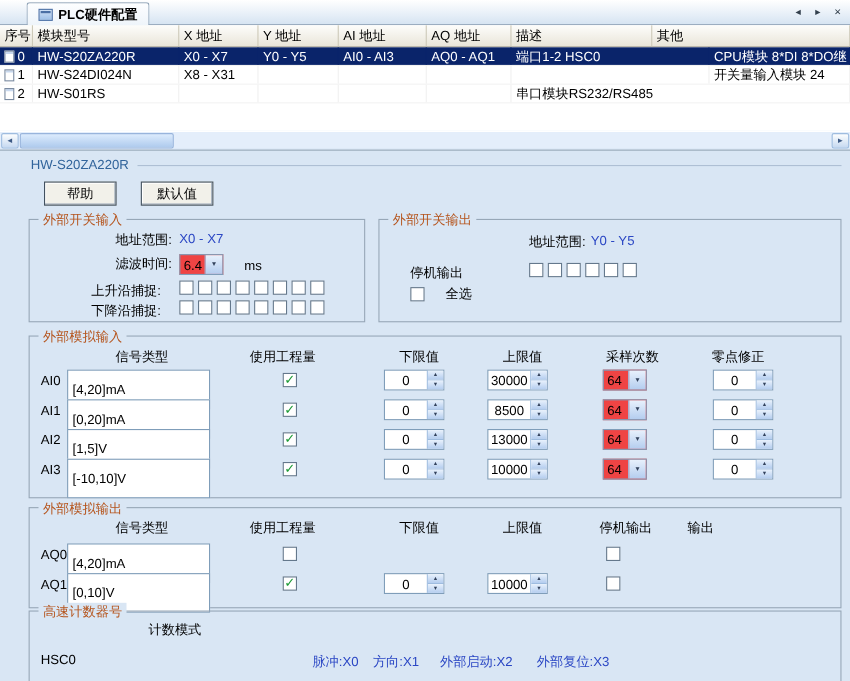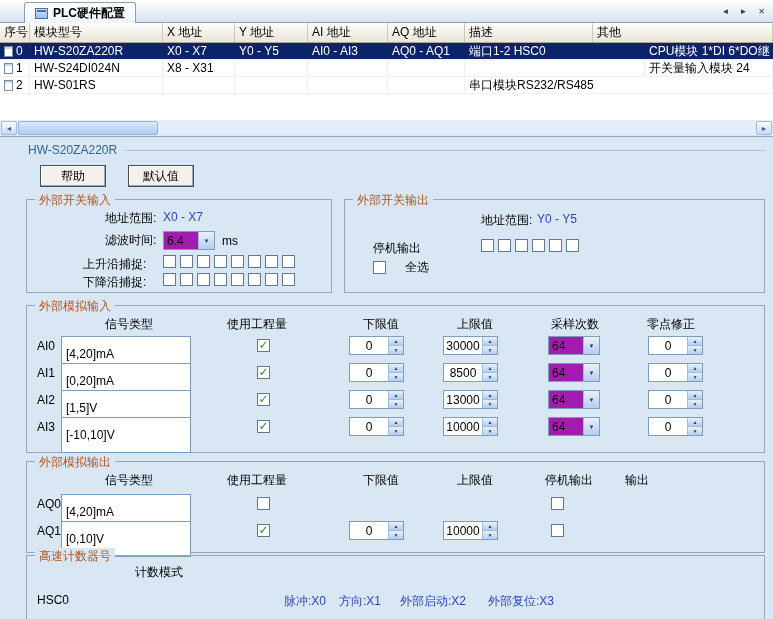--- a/index.html
+++ b/index.html
@@ -71,21 +71,21 @@
   .g-analog-in { left:26px; top:168px; width:739px; height:148px; }
   .g-analog-out{ left:26px; top:324px; width:739px; height:92px; }
   .g-hsc      { left:26px; top:418px; width:739px; height:90px; }
 
   .lbl { position:absolute; white-space:nowrap; }
   .blue { color:#2b47c4; }
 
   .tbox { position:absolute; height:36px; background:#fff; border:1px solid #7f9db9;
     display:flex; align-items:center; padding:0 4px; white-space:nowrap; overflow:hidden; }
 
-  .combo { position:absolute; height:19px; width:52px; background:#a21caf; border:1px solid #7f9db9;
+  .combo { position:absolute; height:19px; width:40px; background:#ef4444; border:1px solid #7f9db9;
     display:flex; align-items:stretch; cursor:pointer; }
   .combo-value { flex:1; display:flex; align-items:center; padding:0 3px; overflow:hidden; }
   .combo-btn { width:16px; background:linear-gradient(#e8f1fc,#b4cdef); border-left:1px solid #9ebcdf;
     display:flex; align-items:center; justify-content:center; }
   .combo-btn::after { content:"\25BC"; font-size:6px; color:#33425c; }
 
   .spinner { position:absolute; height:19px; width:55px; background:#fff; border:1px solid #7f9db9;
     display:flex; align-items:stretch; }
   .spin-value { flex:1; display:flex; align-items:center; justify-content:center; overflow:hidden; }
   .spin-btns { width:15px; display:flex; flex-direction:column; border-left:1px solid #9ebcdf; }
@@ -143,21 +143,21 @@
     <div class="td c0">
         <span class="doc-icon"></span>
         <span>0</span>
       </div>
     <div class="td c1">HW-S20ZA220R</div>
     <div class="td c2">X0 - X7</div>
     <div class="td c3">Y0 - Y5</div>
     <div class="td c4">AI0 - AI3</div>
     <div class="td c5">AQ0 - AQ1</div>
     <div class="td c6">端口1-2 HSC0</div>
-    <div class="td c7">CPU模块 1*DI 6*DO继</div>
+    <div class="td c7">CPU模块 8*DI 8*DO继</div>
   </div>
 
   <div class="trow">
     <div class="td c0">
         <span class="doc-icon"></span>
         <span>1</span>
       </div>
     <div class="td c1">HW-S24DI024N</div>
     <div class="td c2">X8 - X31</div>
     <div class="td c3"></div>

